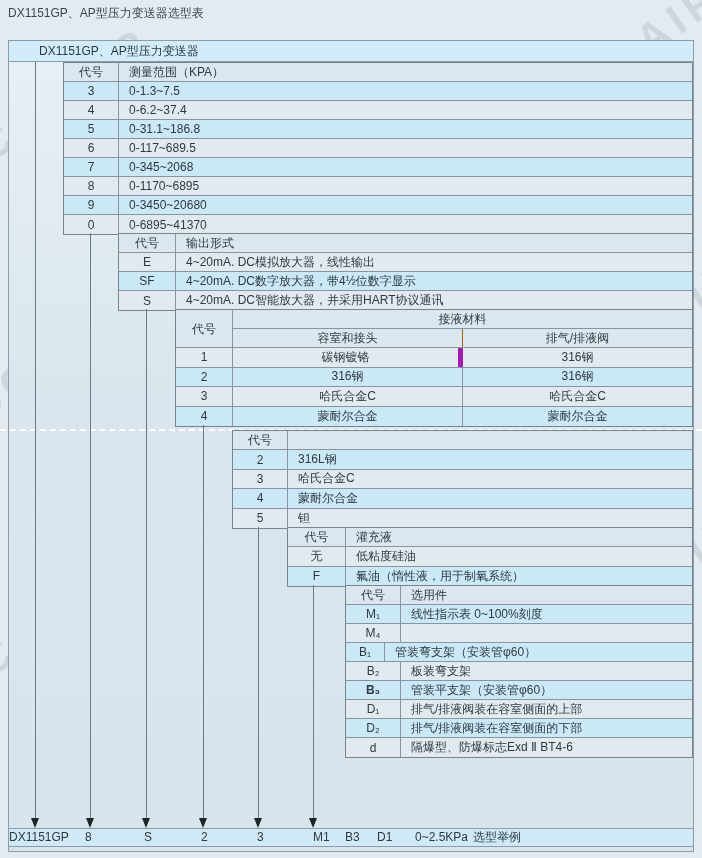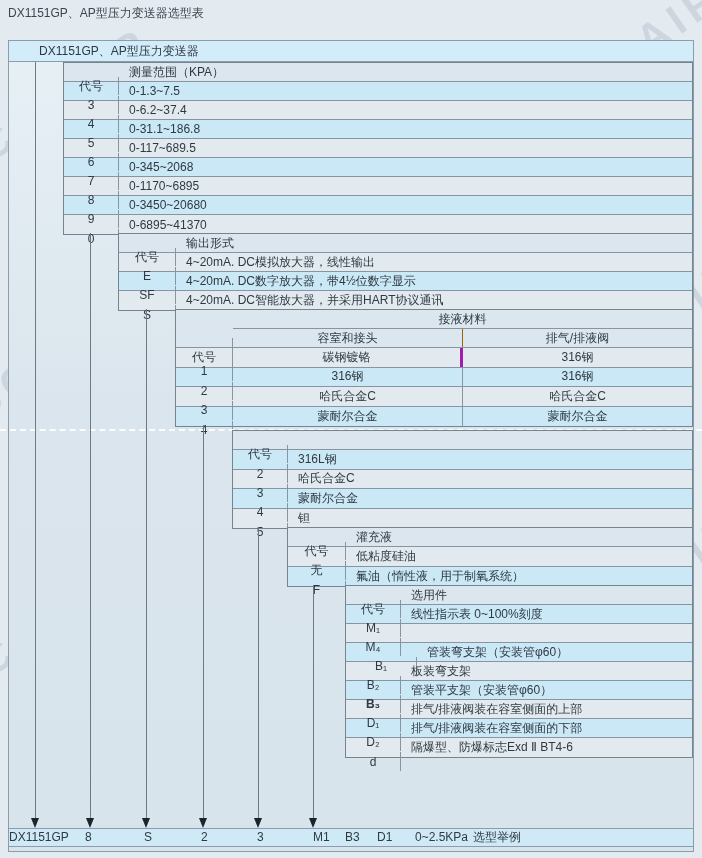--- a/index.html
+++ b/index.html
@@ -11,21 +11,21 @@
   .labelbar{position:absolute;left:8px;top:40px;width:686px;height:22px;box-sizing:border-box;
        background:#d3ecfa;border:1px solid #8c9ca8;display:flex;align-items:center;
        padding-left:30px;font-size:12px;color:#2e3a42;}
   .tbl{position:absolute;box-sizing:border-box;border:1px solid #76848d;font-size:12px;color:#2e3a42;}
   .r{display:flex;align-items:center;box-sizing:border-box;border-bottom:1px solid #8795a0;}
   .r:last-child{border-bottom:none;}
   .hrow{background:#dce6ee;}
   .cyan{background:#cbe8f7;}
   .light{background:#e3eaef;}
   .cc{box-sizing:border-box;border-right:1px solid #8795a0;text-align:center;height:100%;
-      display:flex;align-items:center;justify-content:center;flex:0 0 auto;margin-top:28px;}
+      display:flex;align-items:center;justify-content:center;flex:0 0 auto;}
   .cv{flex:1;padding-left:10px;}
   .cm{box-sizing:border-box;text-align:center;display:flex;align-items:center;justify-content:center;height:100%;}
   .t1 .r{height:19px;} .t2 .r{height:19px;} .t3 .rd{height:19.5px;}
   .t4 .r{height:19.4px;} .t5 .r{height:19.33px;} .t6 .r{height:19px;}
   .vline{position:absolute;width:1px;background:#6d7a84;}
   .arrow{position:absolute;width:0;height:0;border-left:4px solid transparent;
          border-right:4px solid transparent;border-top:10px solid #1c242b;}
   .examplebar{position:absolute;left:8px;top:828px;width:686px;height:19px;box-sizing:border-box;
          background:#cfe9f7;border:1px solid #8c9ca8;font-size:12px;color:#2e3a42;}
   .exitem{position:absolute;top:0;line-height:17px;white-space:nowrap;}
@@ -125,21 +125,21 @@
       <div style="flex:1;display:flex;flex-direction:column;">
         <div class="cm" style="height:19px;border-bottom:1px solid #8795a0;">接液材料</div>
         <div style="display:flex;height:18px;">
           <div class="cm" style="width:230px;border-right:1px solid #a16207;">容室和接头</div>
           <div class="cm" style="flex:1;">排气/排液阀</div>
         </div>
       </div>
     </div>
     <div class="r rd light">
         <div class="cc" style="width:57px;">1</div>
-        <div class="cm" style="width:230px;border-right:3px solid #a21caf;">碳钢镀铬</div>
+        <div class="cm" style="width:230px;border-right:5px solid #a21caf;">碳钢镀铬</div>
         <div class="cm" style="flex:1;">316钢</div>
       </div>
     <div class="r rd cyan">
         <div class="cc" style="width:57px;">2</div>
         <div class="cm" style="width:230px;border-right:1px solid #8795a0;">316钢</div>
         <div class="cm" style="flex:1;">316钢</div>
       </div>
     <div class="r rd light">
         <div class="cc" style="width:57px;">3</div>
         <div class="cm" style="width:230px;border-right:1px solid #8795a0;">哈氏合金C</div>
@@ -197,21 +197,21 @@
       <div class="cv">选用件</div>
     </div>
     <div class="r cyan">
         <div class="cc" style="width:55px;">M₁</div>
         <div class="cv">线性指示表  0~100%刻度</div>
       </div>
     <div class="r light">
         <div class="cc" style="width:55px;">M₄</div>
       </div>
     <div class="r cyan">
-        <div class="cc" style="width:71px;">B₁</div>
+        <div class="cc" style="width:39px;">B₁</div>
         <div class="cv">管装弯支架（安装管φ60）</div>
       </div>
     <div class="r light">
         <div class="cc" style="width:55px;">B₂</div>
         <div class="cv">板装弯支架</div>
       </div>
     <div class="r cyan">
         <div class="cc" style="width:55px;font-weight:bold;">B₃</div>
         <div class="cv">管装平支架（安装管φ60）</div>
       </div>

